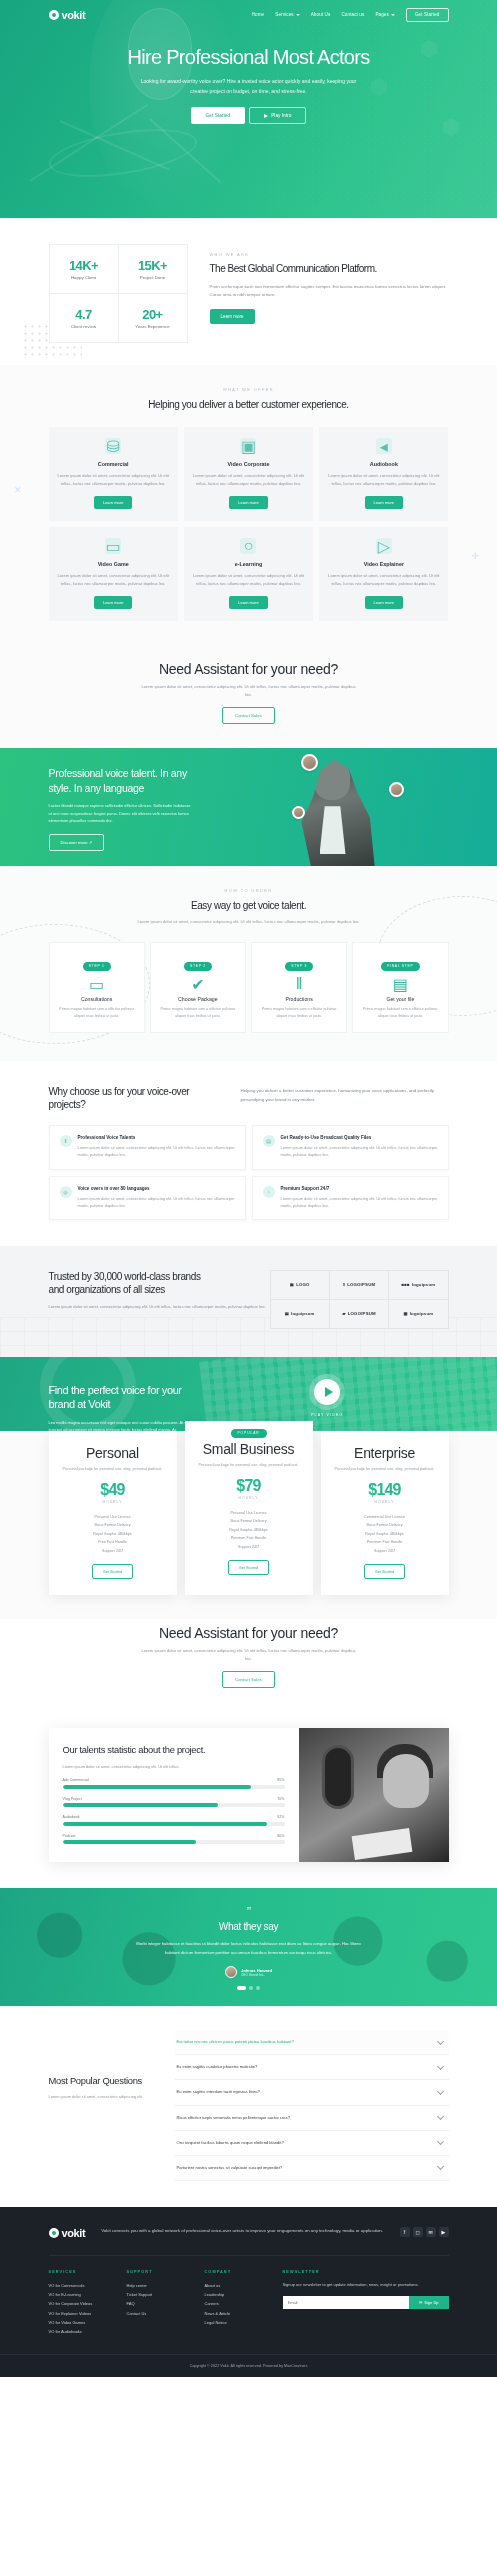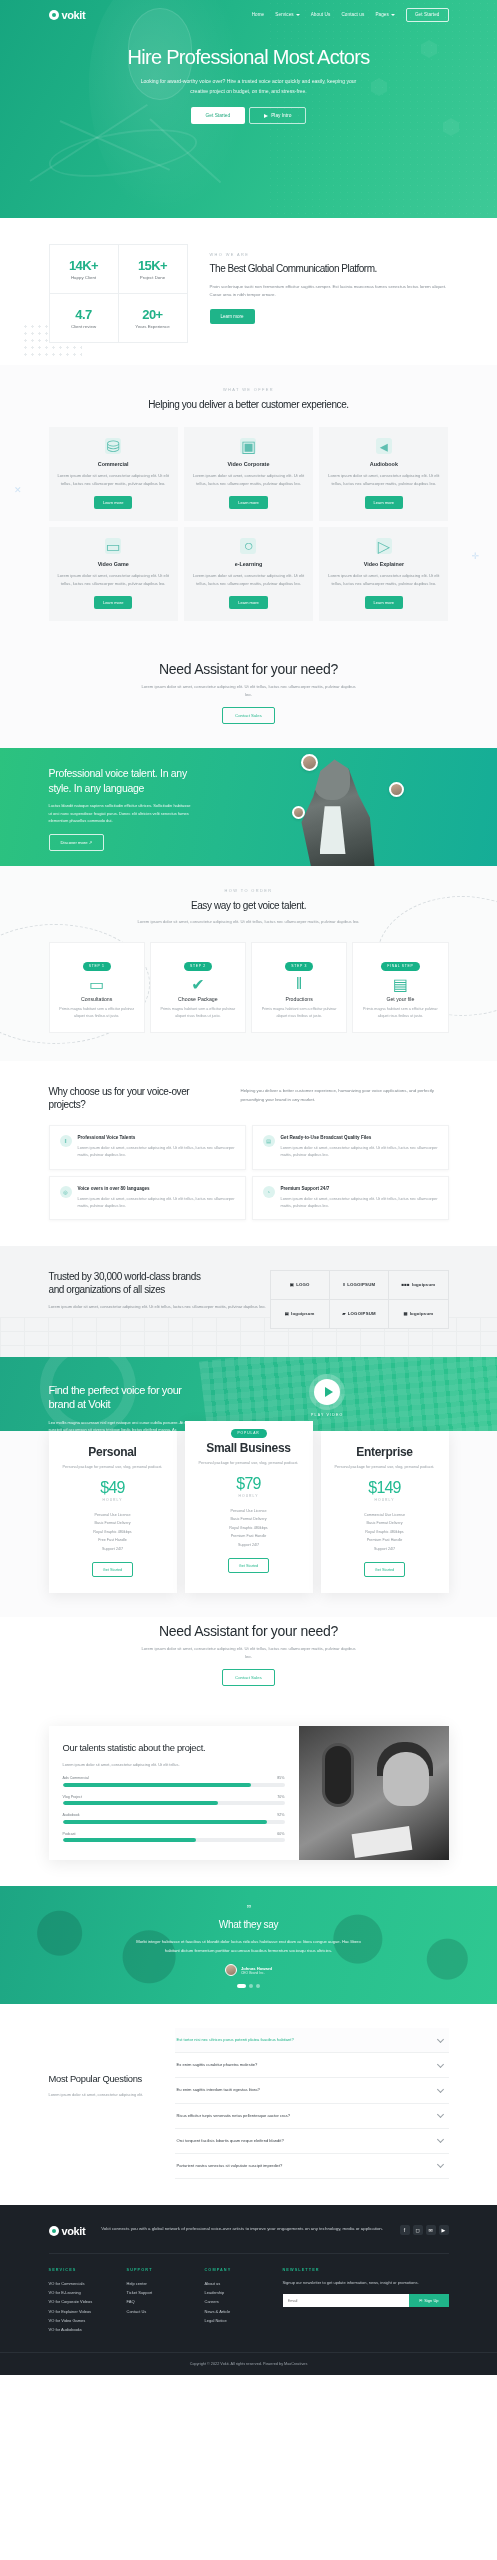--- a/index.html
+++ b/index.html
@@ -208,23 +208,23 @@
     box-shadow:0 0 0 5px rgba(255,255,255,.22);
   }
   .playbtn .tri { width:0;height:0;border-left:8px solid #22b589;border-top:5px solid transparent;border-bottom:5px solid transparent; margin-left:3px; }
   .playlbl { color:#fff; font-size:3.5px; letter-spacing:1.2px; margin-top:8px; }
 
   .pricing { background:#fbfbfc; padding:0 0 24px; position:relative; }
   .price-grid { display:grid; grid-template-columns:repeat(3,1fr); gap:8px; margin-top:-46px; position:relative; z-index:6; }
   .pcard { background:#fff; box-shadow:0 3px 14px rgba(0,0,0,.08); padding:14px 10px 14px; text-align:center; position:relative; }
   .pcard.featured { margin-top:-10px; padding-top:20px; padding-bottom:20px; }
   .pop-badge { position:absolute; top:8px; left:50%; transform:translateX(-50%); background:#17b288; color:#fff; font-size:3.3px; letter-spacing:.9px; padding:2.5px 7px; border-radius:8px; text-transform:uppercase; }
-  .pcard h3 { font-size:12px; font-weight:700; color:#2a3136; letter-spacing:-.3px; }
+  .pcard h3 { font-size:14px; font-weight:400; color:#2a3136; letter-spacing:-.3px; }
   .pcard .sub { font-size:3.8px; line-height:1.8; color:#979ea4; margin-top:5px; }
-  .pcard .amt { font-size:16px; color:#23bb92; letter-spacing:-.8px; margin-top:8px; font-weight:400; }
+  .pcard .amt { font-size:16px; color:#23bb92; letter-spacing:-.8px; margin-top:8px; font-weight:700; }
   .pcard .per { font-size:3.4px; letter-spacing:1px; color:#adb4b9; text-transform:uppercase; margin-top:1px; }
   .plist { margin-top:9px; }
   .plist div { font-size:3.7px; color:#8d949a; line-height:2.3; }
   .btn-outline-green.sm { font-size:3.8px; padding:4.5px 10px; margin-top:9px; }
 
   
   .statistic { background:#fff; padding:18px 0 26px; }
   .stat-card { display:flex; box-shadow:0 3px 16px rgba(0,0,0,.09); }
   .stat-left { flex:1; padding:16px 14px 18px; background:#fff; }
   .stat-left h2 { font-size:9.4px; line-height:1.32; font-weight:400; letter-spacing:-.3px; color:#242b30; }

